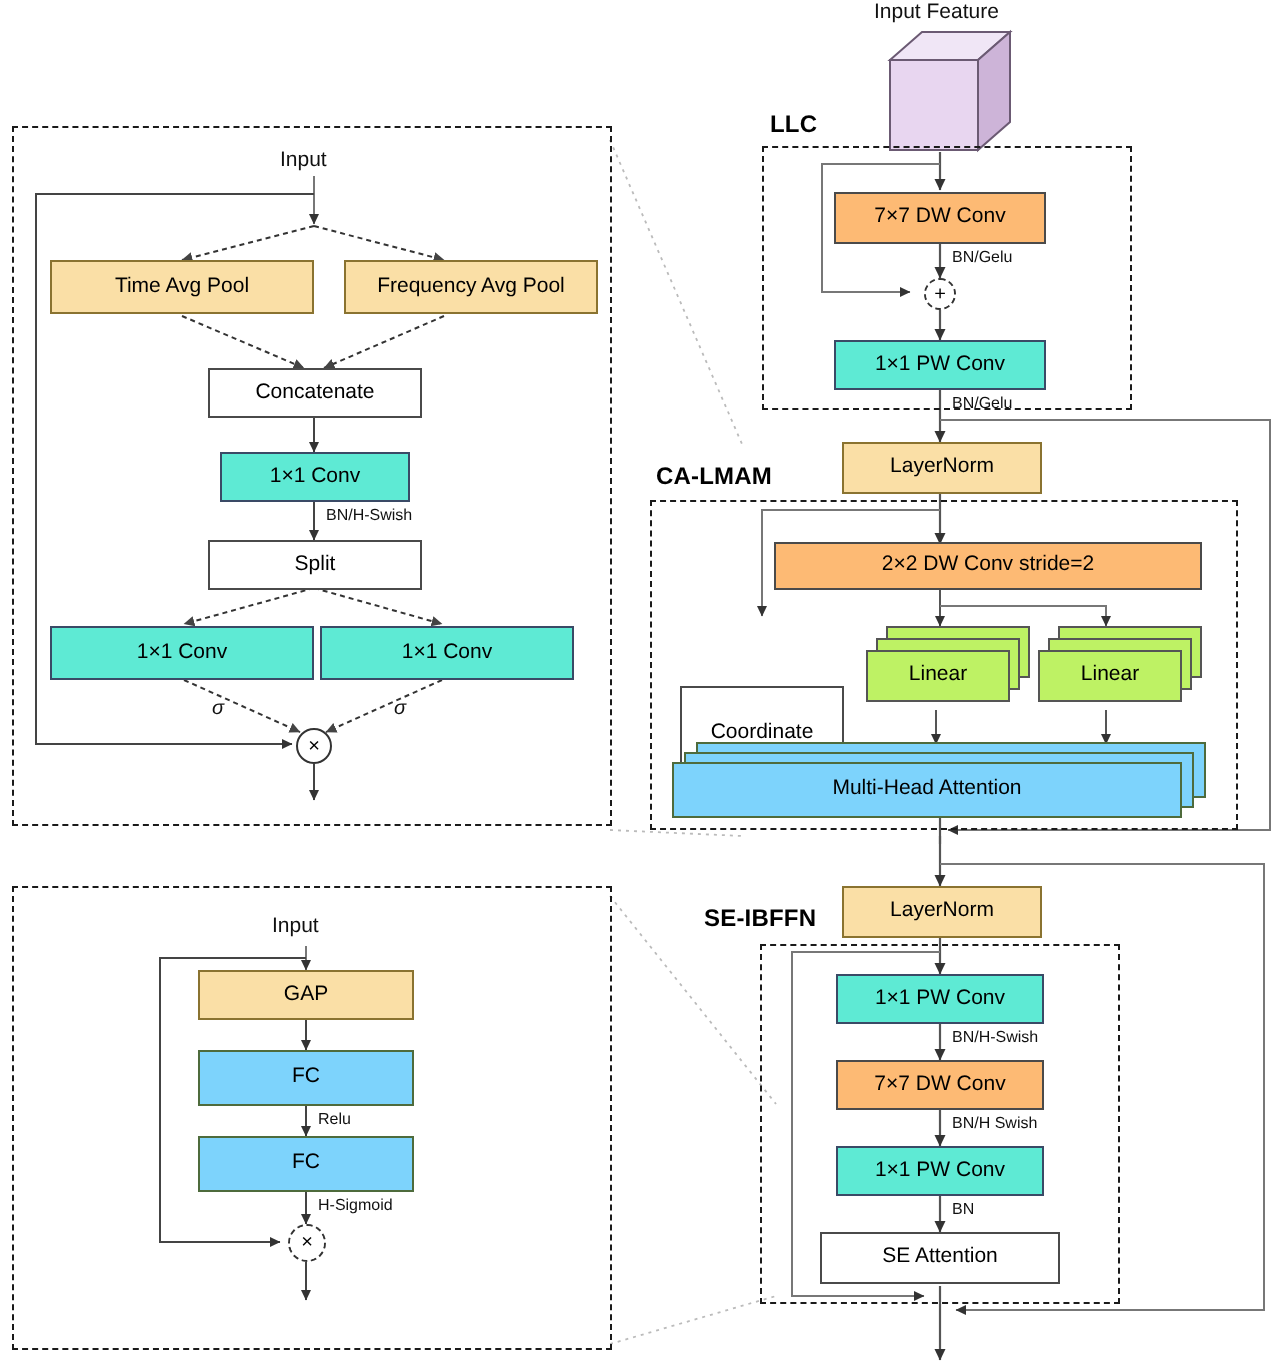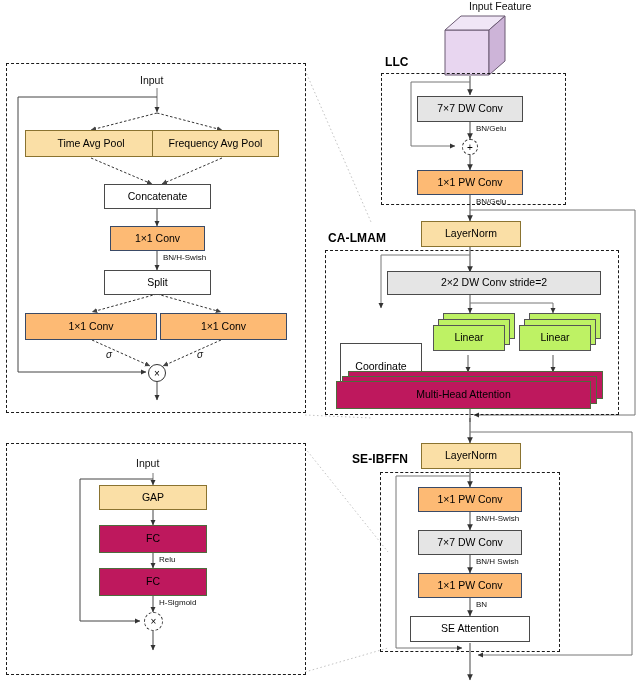--- a/index.html
+++ b/index.html
@@ -7,24 +7,24 @@
   #root{position:relative;width:640px;height:685px;overflow:hidden;}
 
   
   .blk{
     position:absolute;box-sizing:border-box;
     border:1.3px solid #5a5a5a;
     display:flex;align-items:center;justify-content:center;
     text-align:center;line-height:1.05;
     font-size:10.5px;color:#000;background:#fff;
   }
-  .blk.yellow{background:#e5e5e5;border-color:#4a4a4a;}
-  .blk.blue{background:#fdba74;border-color:#3a4a66;}
+  .blk.yellow{background:#fdba74;border-color:#4a4a4a;}
+  .blk.blue{background:#5eead4;border-color:#3a4a66;}
   .blk.tan{background:#fadfa6;border-color:#8a7330;}
-  .blk.green{background:#be185d;border-color:#4e6b3c;}
+  .blk.green{background:#7dd3fc;border-color:#4e6b3c;}
   .blk.grey{background:#bef264;border-color:#555;}
   .blk.white{background:#fff;border-color:#4a4a4a;}
   .blk.two-line{line-height:1.22;}
 
   
   .dashframe{position:absolute;box-sizing:border-box;border:1.6px dashed #1a1a1a;background:transparent;}
 
   
   .caption{position:absolute;font-size:12px;font-weight:bold;letter-spacing:.1px;white-space:nowrap;}
 
@@ -128,21 +128,21 @@
     <line x1="153" y1="553" x2="153" y2="568" stroke="#444" stroke-width="1" marker-end="url(#ah)"></line>
     <line x1="153" y1="596" x2="153" y2="612" stroke="#444" stroke-width="1" marker-end="url(#ah)"></line>
     <line x1="153" y1="631" x2="153" y2="650" stroke="#444" stroke-width="1" marker-end="url(#ah)"></line>
 
     <line x1="305" y1="70" x2="371" y2="222" stroke="#bbb" stroke-width="0.9" stroke-dasharray="1.5,2.5"></line>
     <line x1="305" y1="415" x2="371" y2="418" stroke="#bbb" stroke-width="0.9" stroke-dasharray="1.5,2.5"></line>
     <line x1="305" y1="448" x2="388" y2="552" stroke="#bbb" stroke-width="0.9" stroke-dasharray="1.5,2.5"></line>
     <line x1="305" y1="672" x2="388" y2="648" stroke="#bbb" stroke-width="0.9" stroke-dasharray="1.5,2.5"></line>
   </svg>
 
-  <div class="lbl big" style="left:437px;top:0px;margin-left:32px;">Input Feature</div>
+  <div class="lbl big" style="left:437px;top:0px;">Input Feature</div>
   <svg class="cube" style="left:443px;top:14px;" width="70" height="64" xmlns="http://www.w3.org/2000/svg">
     <polygon points="2,16 46,16 46,61 2,61" fill="#e8d6f0" stroke="#6b5a73" stroke-width="1"></polygon>
     <polygon points="2,16 18,2 62,2 46,16" fill="#f0e6f6" stroke="#6b5a73" stroke-width="1"></polygon>
     <polygon points="46,16 62,2 62,47 46,61" fill="#cdb4d8" stroke="#6b5a73" stroke-width="1"></polygon>
   </svg>
 
   <div class="dashframe" style="left:381px;top:73px;height:132px;width:185px;"></div>
   <div class="caption" style="left:385px;top:55px;">LLC</div>
 
   <div class="blk yellow" style="left:417px;top:96px;width:106px;height:26px;">7×7 DW Conv</div>
@@ -189,21 +189,21 @@
   <div class="blk blue" style="left:418px;top:573px;width:104px;height:25px;">1×1 PW Conv</div>
   <div class="lbl" style="left:476px;top:600px;">BN</div>
 
   <div class="blk white" style="left:410px;top:616px;width:120px;height:26px;">SE Attention</div>
 
   <div class="dashframe" style="left:6px;top:63px;width:300px;height:350px;"></div>
 
   <div class="lbl big" style="left:140px;top:74px;">Input</div>
 
   <div class="blk tan" style="left:25px;top:130px;width:132px;height:27px;">Time Avg Pool</div>
-  <div class="blk tan" style="left:152px;top:130px;width:127px;height:27px;">Frequency Avg Pool</div>
+  <div class="blk tan" style="left:172px;top:130px;width:127px;height:27px;">Frequency Avg Pool</div>
 
   <div class="blk white" style="left:104px;top:184px;width:107px;height:25px;">Concatenate</div>
 
   <div class="blk blue" style="left:110px;top:226px;width:95px;height:25px;">1×1 Conv</div>
   <div class="lbl" style="left:163px;top:253px;">BN/H-Swish</div>
 
   <div class="blk white" style="left:104px;top:270px;width:107px;height:25px;">Split</div>
 
   <div class="blk blue" style="left:25px;top:313px;width:132px;height:27px;">1×1 Conv</div>
   <div class="blk blue" style="left:160px;top:313px;width:127px;height:27px;">1×1 Conv</div>

